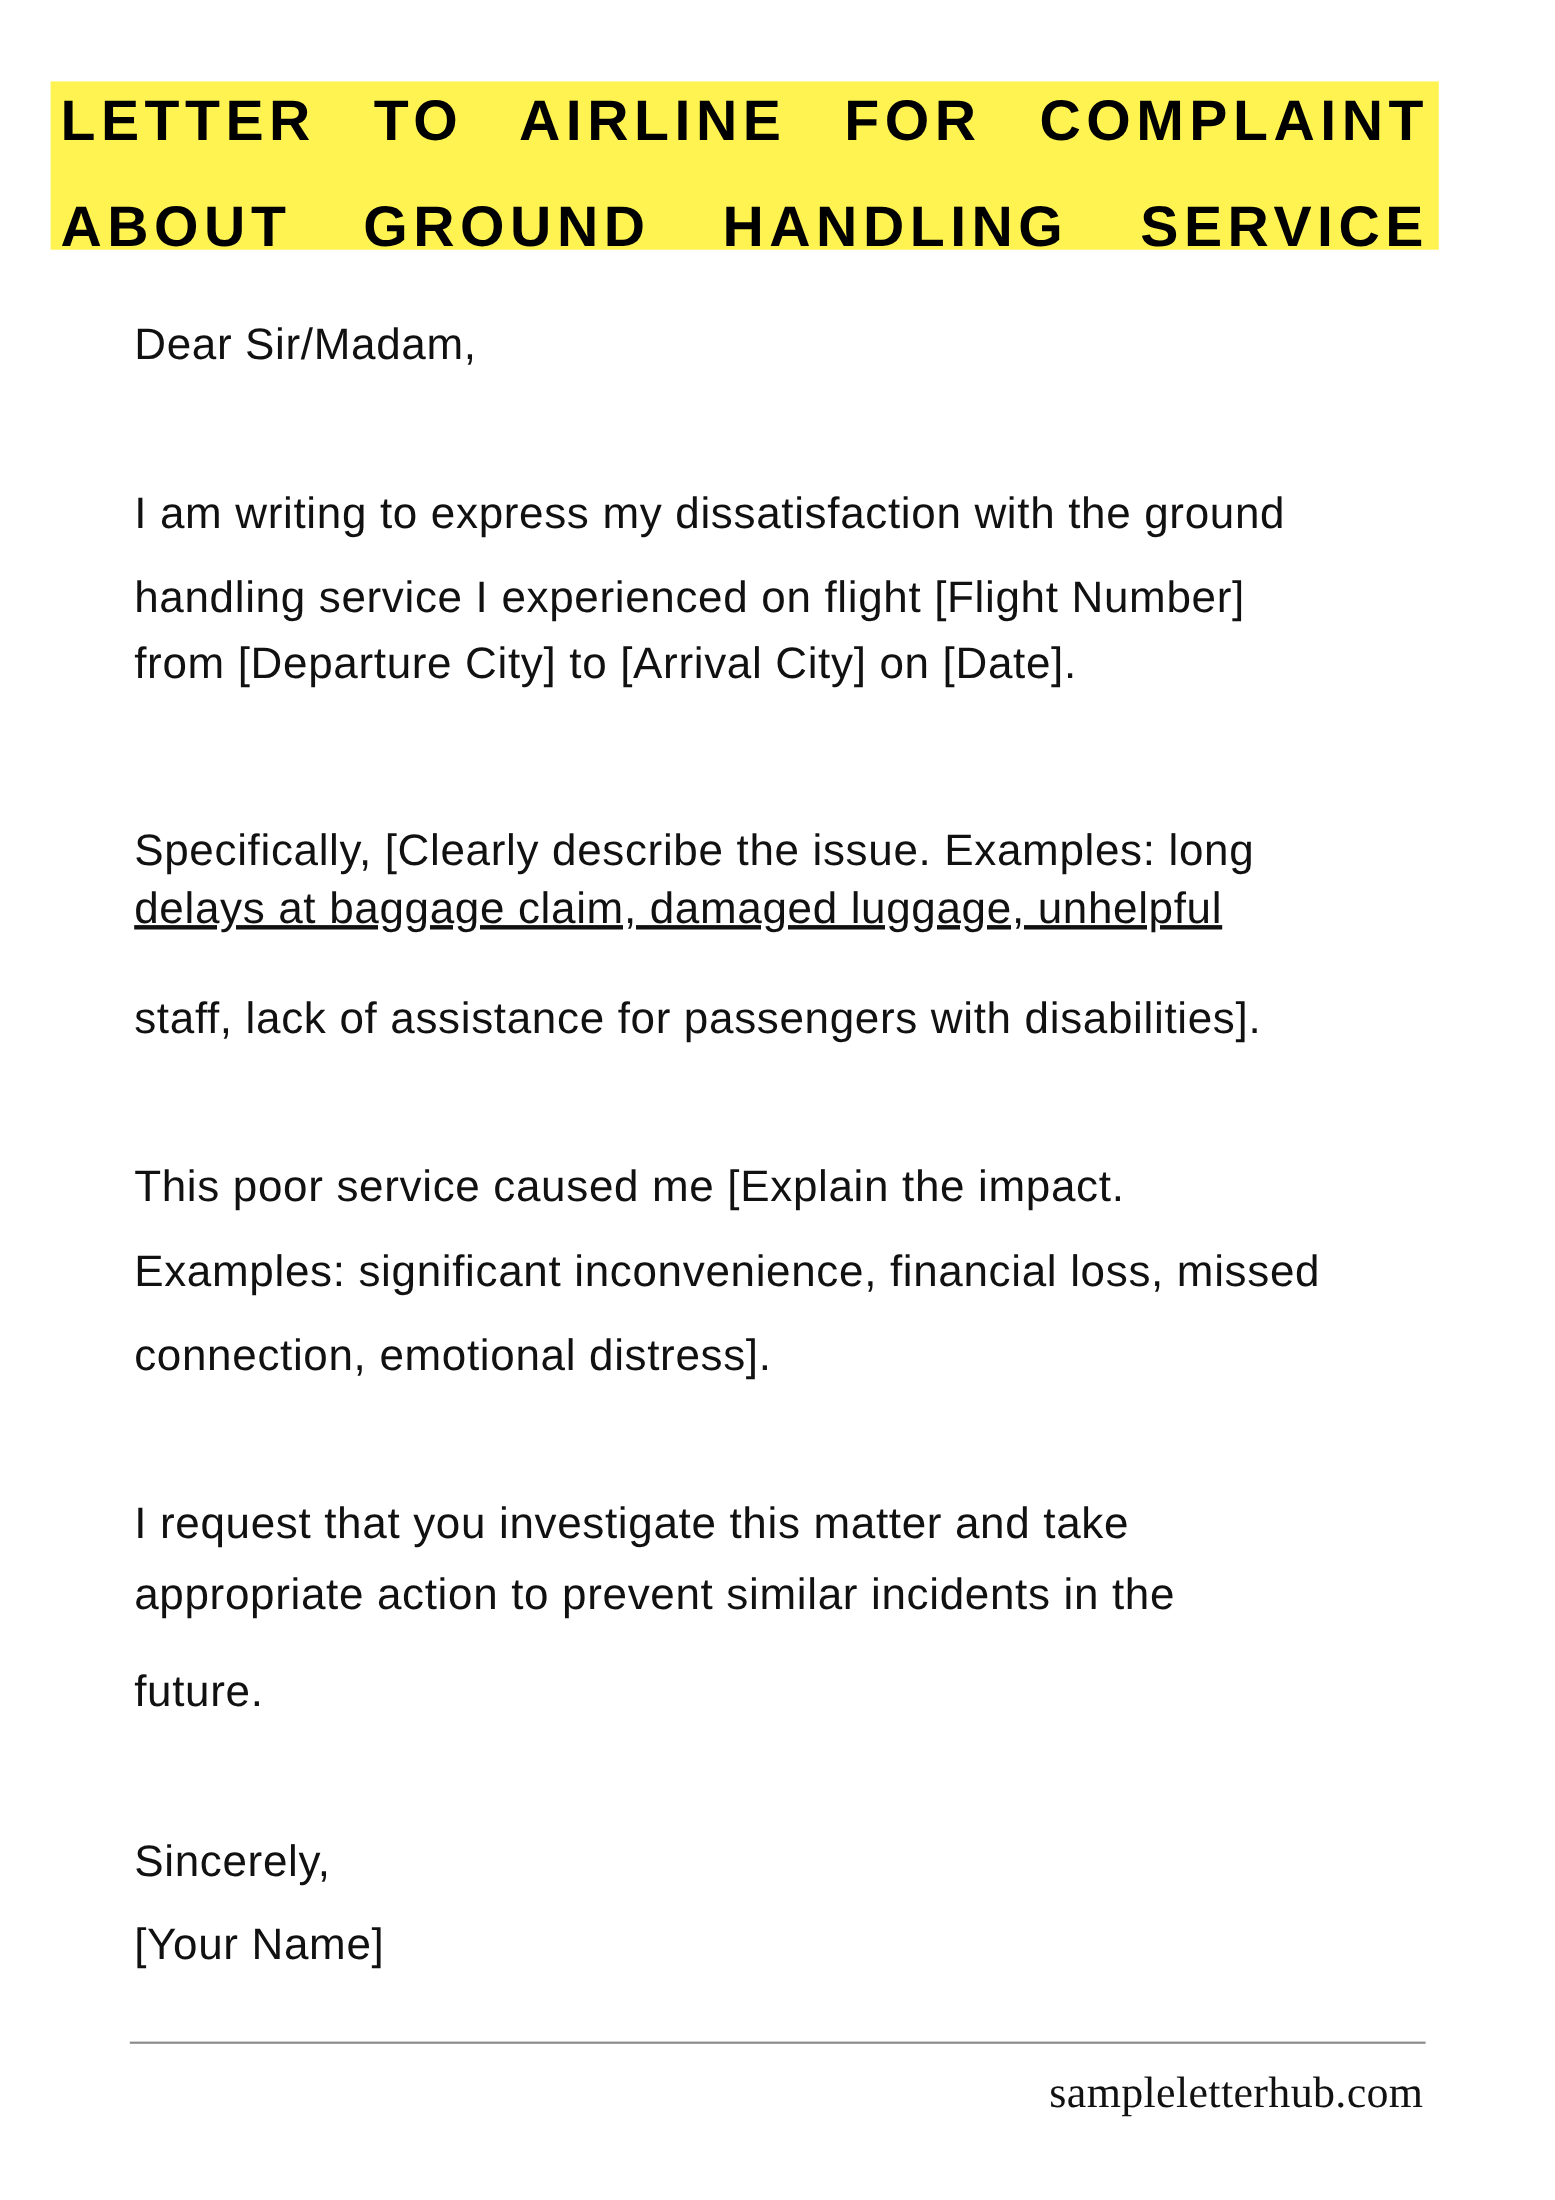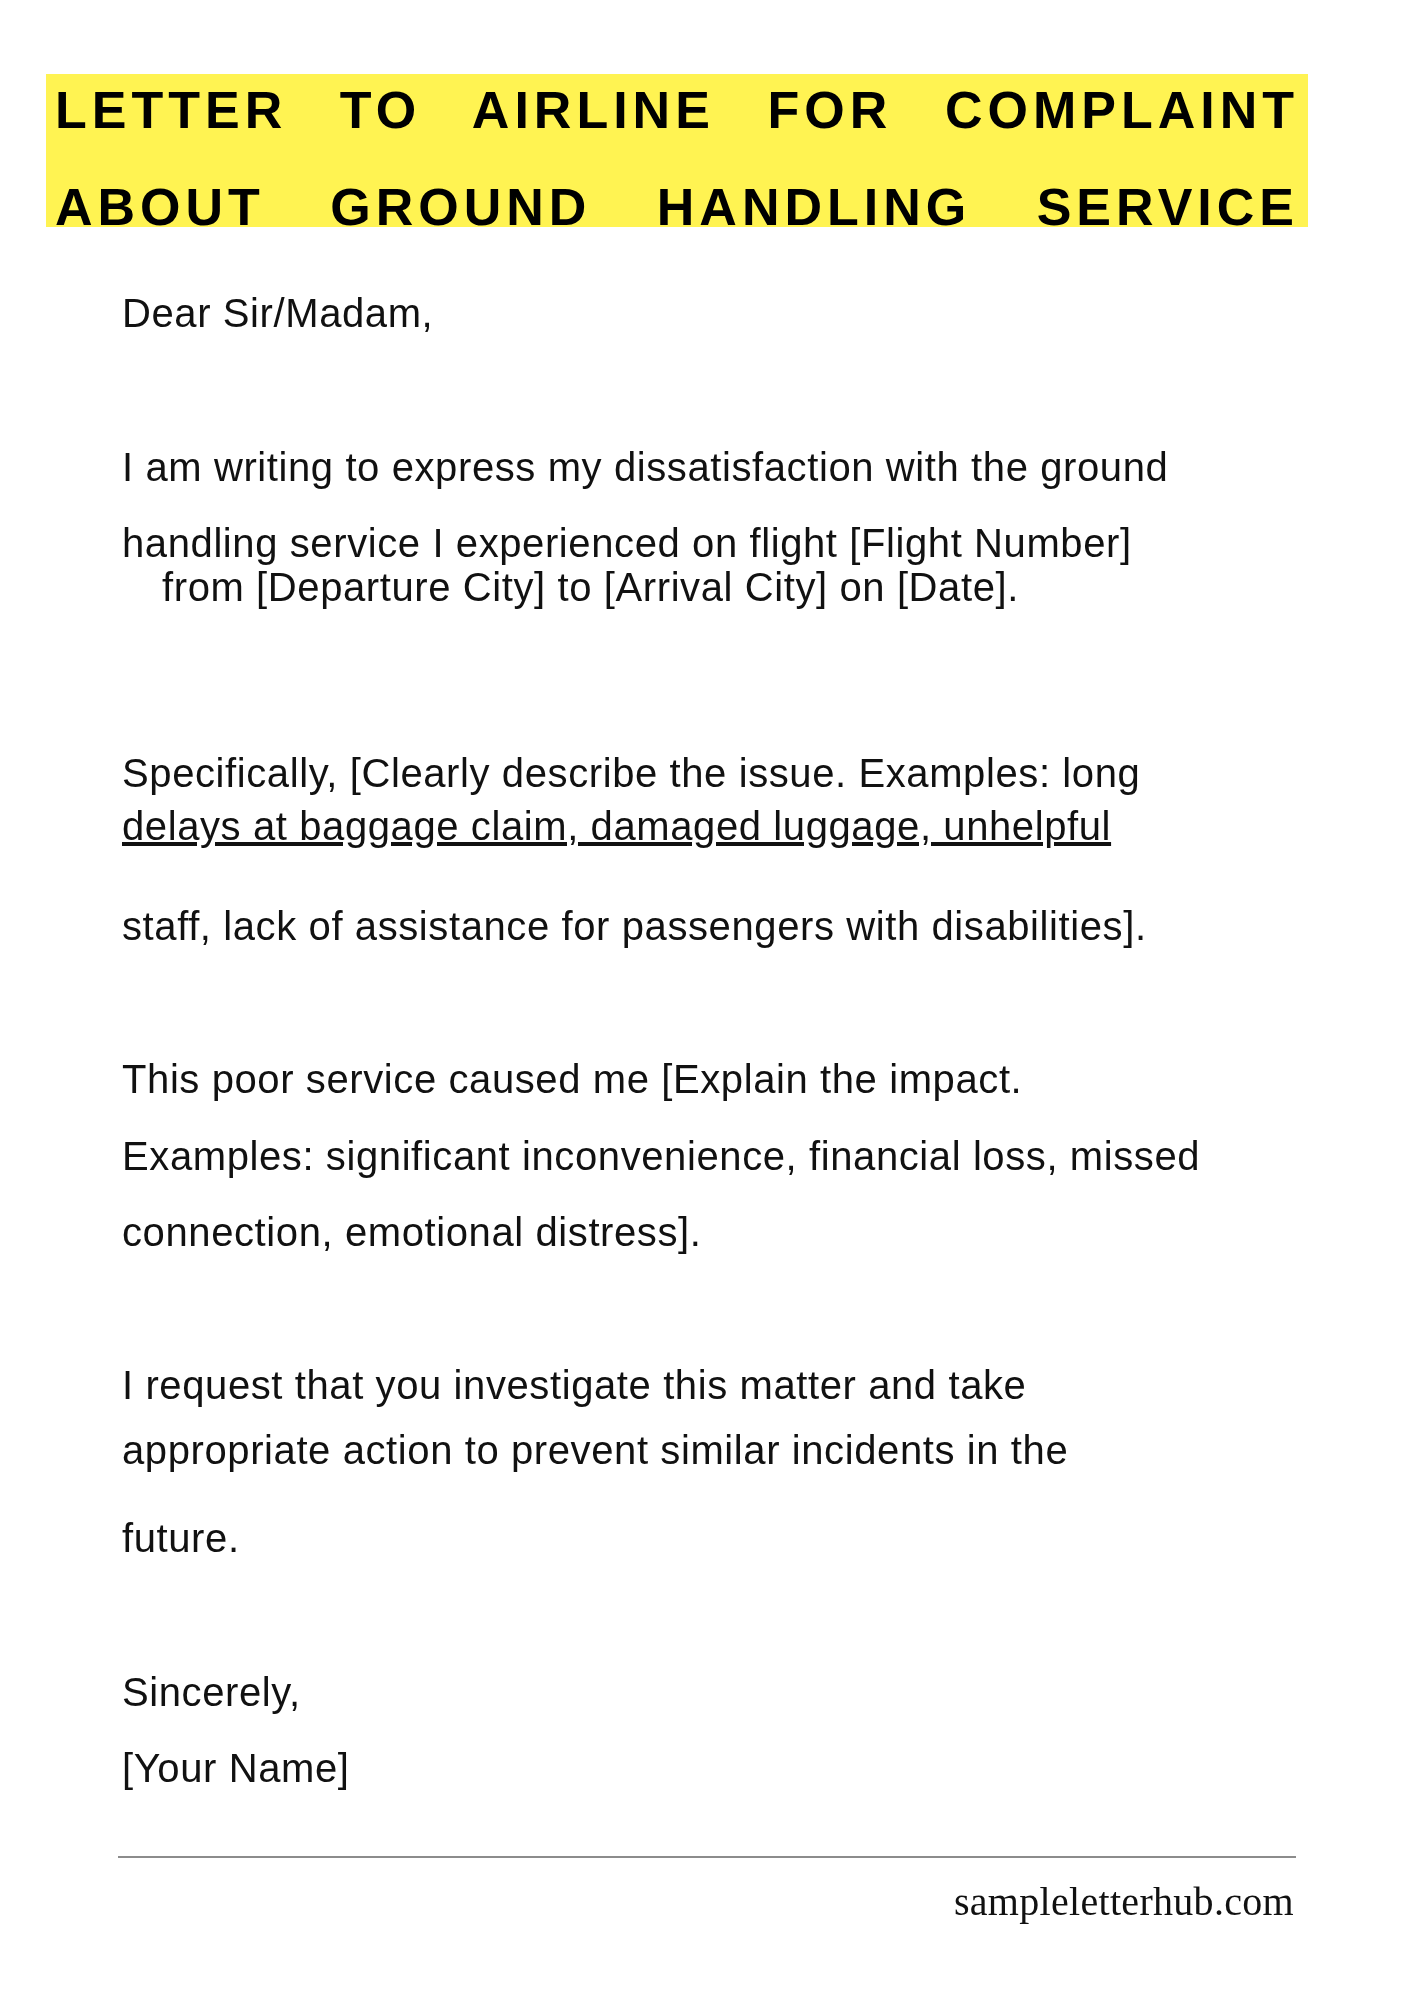--- a/index.html
+++ b/index.html
@@ -83,21 +83,21 @@
   <div class="title-line l2">ABOUT GROUND HANDLING SERVICE</div>
 </div>
 
 <div class="body-text" style="top:0;">
 
   <div class="line" style="top:290px;">Dear Sir/Madam,</div>
 
   <div>
     <div class="line" style="top:444px;">I am writing to express my dissatisfaction with the ground</div>
     <div class="line" style="top:520px;">handling service I experienced on flight [Flight Number]</div>
-    <div class="line" style="top:564px;margin-left:40px;">from [Departure City] to [Arrival City] on [Date].</div>
+    <div class="line" style="top:580px;">from [Departure City] to [Arrival City] on [Date].</div>
   </div>
 
   <div>
     <div class="line" style="top:750px;">Specifically, [Clearly describe the issue. Examples: long</div>
     <div class="line" style="top:803px;text-decoration:underline;">delays at baggage claim, damaged luggage, unhelpful</div>
     <div class="line" style="top:903px;">staff, lack of assistance for passengers with disabilities].</div>
   </div>
 
   <div>
     <div class="line" style="top:1056px;">This poor service caused me [Explain the impact.</div>

